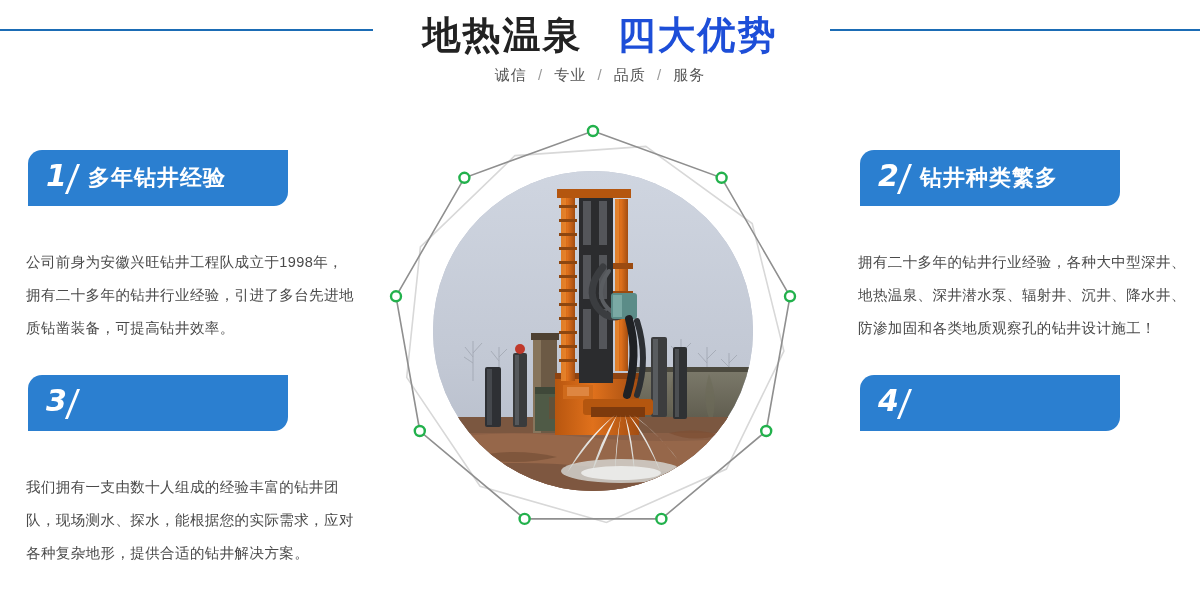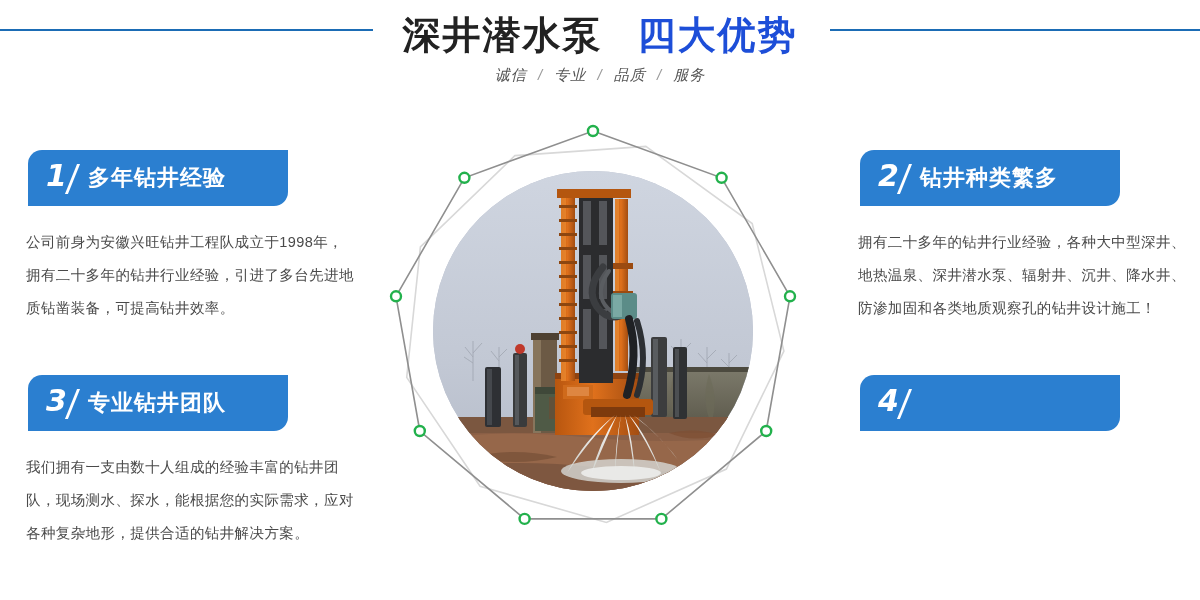--- a/index.html
+++ b/index.html
@@ -29,21 +29,21 @@
   .title-main, .title-accent {
     font-size:38px; font-weight:bold; letter-spacing:2px;
     display:inline-block; vertical-align:middle;
   }
   .title-main   { color:#222222; }
   .title-gap    { display:inline-block; width:26px; }
   .title-accent { color:#1d4ed8; }
 
   .subtitle {
     position:absolute; left:0; top:66px; width:1200px;
-    text-align:center; font-size:15px; color:#555555; letter-spacing:1px;font-style:italic;
+    text-align:center; font-size:15px; color:#555555; letter-spacing:1px;
   }
   .subtitle .sep { color:#999999; padding:0 6px; }
 
   
   .card { position:absolute; width:360px; }
   .card-left  { left:0px;   }
   .card-right { left:840px; }
   .card-r1 { top:150px; }
   .card-r2 { top:375px; }
 
@@ -84,21 +84,21 @@
     background:#ffffff;
     transform:skewX(-22deg);
     margin-right:14px;
     position:relative; top:1px;
   }
   .badge-label {
     font-size:22px; font-weight:bold; letter-spacing:1px;
   }
 
   .card-body {
-    margin-top:20px;
+    margin-top:40px;
     font-size:14.5px;
     line-height:33px;
     color:#4a4a4a;
     letter-spacing:0.4px;
     width:330px;
   }
   .card-left  .card-body { margin-left:26px; }
   .card-right .card-body { margin-left:18px; }
 
   
@@ -118,21 +118,21 @@
   .photo-circle svg { width:320px; height:320px; display:block; }
 </style>
 </head>
 <body>
 
 <div class="header">
   <div class="rule rule-left"></div>
   <div class="rule rule-right"></div>
 
   <div class="title-wrap">
-    <span class="title-main">深井潜水泵</span>
+    <span class="title-main">地热温泉</span>
     <span class="title-gap"></span>
     <span class="title-accent">四大优势</span>
   </div>
 
   <div class="subtitle">
     <span>诚信</span>
     <span class="sep">/</span>
     <span>专业</span>
     <span class="sep">/</span>
     <span>品质</span>
@@ -147,21 +147,20 @@
     <span class="badge-slash"></span>
     <span class="badge-label">多年钻井经验</span>
   </div>
   <div class="card-body">公司前身为安徽兴旺钻井工程队成立于1998年，拥有二十多年的钻井行业经验，引进了多台先进地质钻凿装备，可提高钻井效率。</div>
 </div>
 
 <div class="card card-left card-r2">
   <div class="badge">
     <span class="badge-num">3</span>
     <span class="badge-slash"></span>
-    <span class="badge-label">专业钻井团队</span>
   </div>
   <div class="card-body">我们拥有一支由数十人组成的经验丰富的钻井团队，现场测水、探水，能根据您的实际需求，应对各种复杂地形，提供合适的钻井解决方案。</div>
 </div>
 
 <div class="card card-right card-r1">
   <div class="badge">
     <span class="badge-num">2</span>
     <span class="badge-slash"></span>
     <span class="badge-label">钻井种类繁多</span>
   </div>

